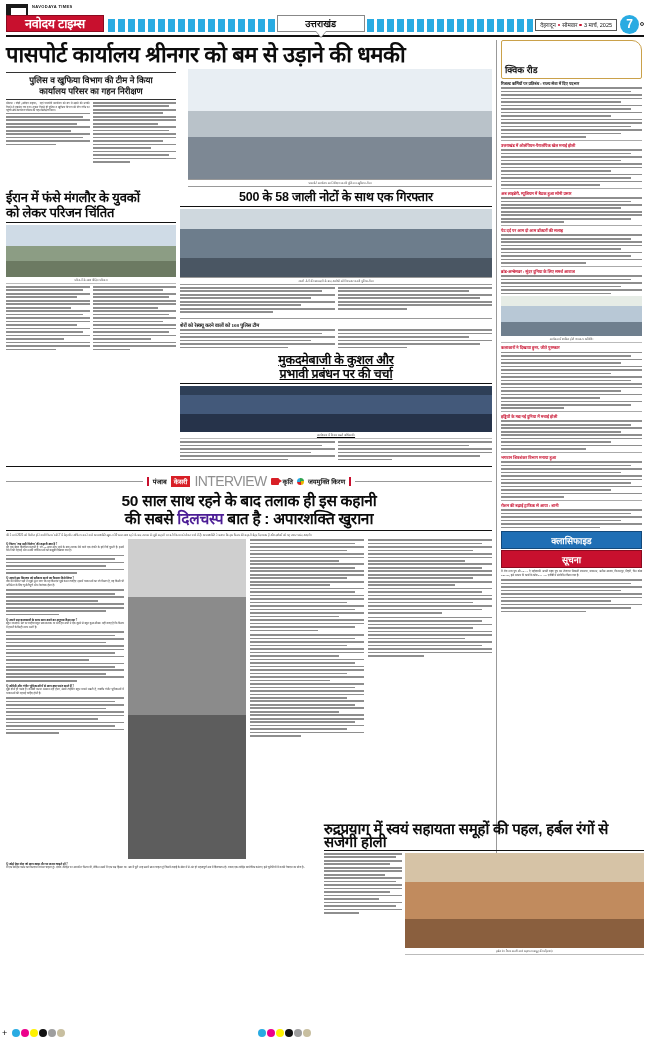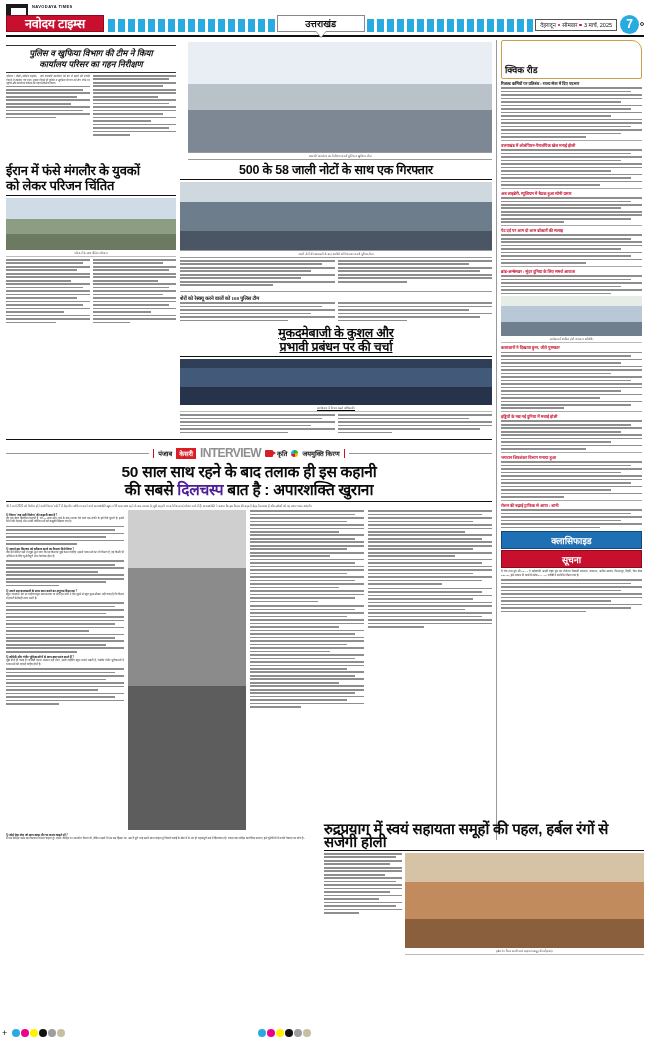--- a/index.html
+++ b/index.html
@@ -107,21 +107,21 @@
   .ph-craft{ background:linear-gradient(180deg,#d6c3a6 0 30%,#c18b5e 30% 70%,#8a5f3e 70% 100%); }
   .ph-portrait{ background:linear-gradient(180deg,#cfcfcf 0 18%,#8b8b8b 18% 55%,#5d5d5d 55% 100%); }
 
   
   .iv-bar{ display:flex; align-items:center; justify-content:center; gap:4px;
     margin-top:4px; }
   .iv-line{ flex:1 1 auto; height:1px; background:#999; }
   .iv-pipe{ width:1.5px;height:9px;background:#c8102e; }
   .iv-t1{ font-size:6.5px; font-weight:bold; color:#111; }
   .iv-red{ background:#d81f26;color:#fff;font-size:6.5px;font-weight:bold;padding:1px 3px; }
-  .iv-word{ font-size:12px; font-weight:bold; color:#8f8f8f; letter-spacing:-.6px; }
+  .iv-word{ font-size:14px; font-weight:normal; color:#8f8f8f; letter-spacing:-.6px; }
   .iv-icon{ width:8px;height:7px;background:#d81f26;border-radius:1px;position:relative; }
   .iv-icon:after{content:"";position:absolute;right:-3px;top:1.5px;border-left:3px solid #d81f26;
     border-top:2px solid transparent;border-bottom:2px solid transparent;}
   .iv-dot{ width:7px;height:7px;border-radius:50%;
            background:conic-gradient(#2ea44f 0 25%,#e8b500 25% 50%,#d81f26 50% 75%,#29abe2 75% 100%); }
   .iv-t2{ font-size:6.5px; font-weight:bold; color:#111; }
 
   h1.iv-head{ font-size:15.5px; font-weight:bold; line-height:18px; color:#0b0b0b;
     text-align:center; margin-top:3px; letter-spacing:-0.3px;}
   h1.iv-head .hl{ color:#4c1d95; }
@@ -180,22 +180,23 @@
     </div>
     <div class="pagenum">7</div>
     <div class="endcap"></div>
   </div>
   <div class="rule-blk"></div>
 
   <div class="body-grid">
 
     <div class="col-main">
 
-
-      <div style="display:flex;gap:12px;margin-top:2px;font-style:italic;">
+      <h1 class="lead">पासपोर्ट कार्यालय श्रीनगर को बम से उड़ाने की धमकी</h1>
+
+      <div style="display:flex;gap:12px;margin-top:2px;">
         <div style="width:170px;flex:0 0 auto;">
           <div class="subhead-box">
             <div class="l">पुलिस व खुफिया विभाग की टीम ने किया</div>
             <div class="l">कार्यालय परिसर का गहन निरीक्षण</div>
           </div>
           <div class="colset" style="margin-top:2px;">
             <div>
               <div class="tx">श्रीनगर । पौड़ी (नवोदय टाइम्स) - यहां पासपोर्ट कार्यालय को बम से उड़ाने की धमकी मिलने से हड़कंप मच गया। सूचना मिलते ही पुलिस व खुफिया विभाग की टीम मौके पर पहुंची और कार्यालय परिसर का गहन निरीक्षण किया।</div>
               <div class="fake-lines">
                 <div class="fl s100"></div>

